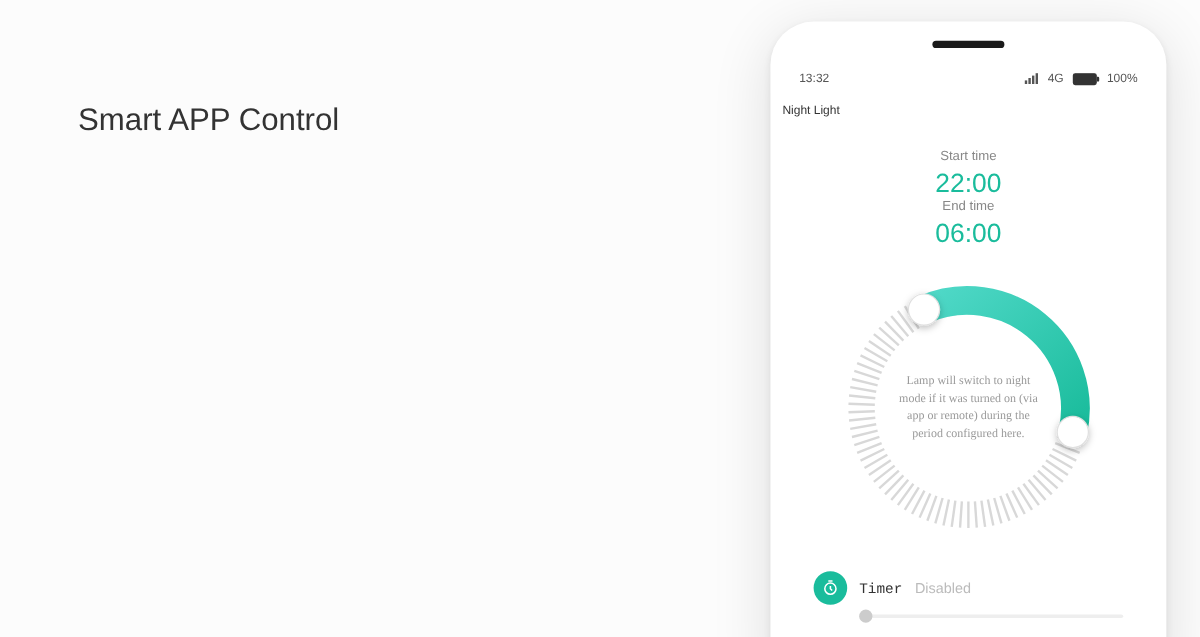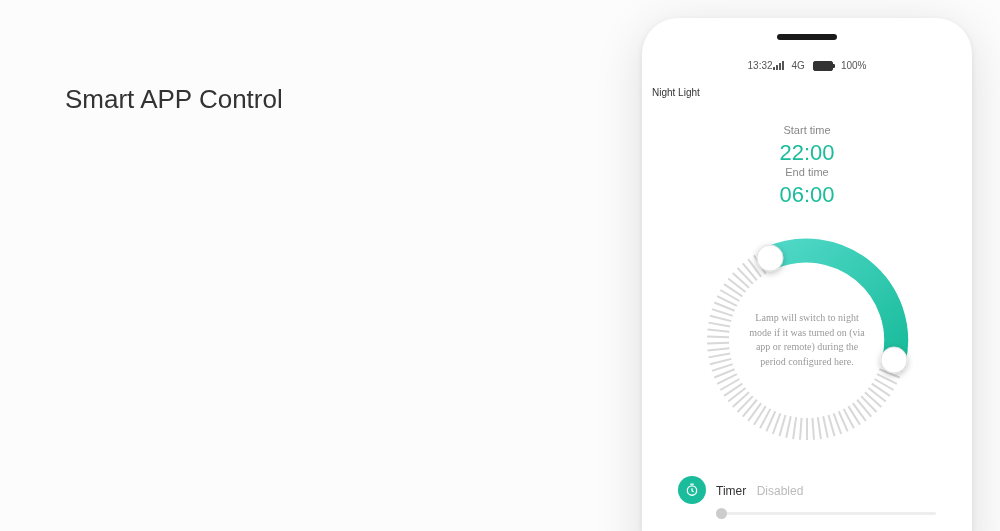--- a/index.html
+++ b/index.html
@@ -63,21 +63,21 @@
       left: 50%;
       transform: translateX(-50%);
       width: 60px;
       height: 6px;
       background: #1a1a1a;
       border-radius: 3px;
       z-index: 10;
     }
     .status-bar {
       display: flex;
-      justify-content: center;
+      justify-content: space-between;
       align-items: center;
       padding: 10px 14px 4px;
       font-size: 10px;
       color: #555;
       margin-top: 22px;
     }
     .status-right {
       display: flex;
       align-items: center;
       gap: 8px;
@@ -183,20 +183,21 @@
       background: #1abc9c;
       display: flex;
       align-items: center;
       justify-content: center;
       flex-shrink: 0;
     }
     .timer-text {
       font-size: 12px;
       color: #333;
       font-weight: 500;
+      font-family: Liberation Mono, monospace;
     }
     .timer-status {
       font-size: 12px;
       color: #bbb;
       margin-left: 6px;
     }
     .timer-slider {
       height: 3px;
       background: #eee;
       border-radius: 2px;

